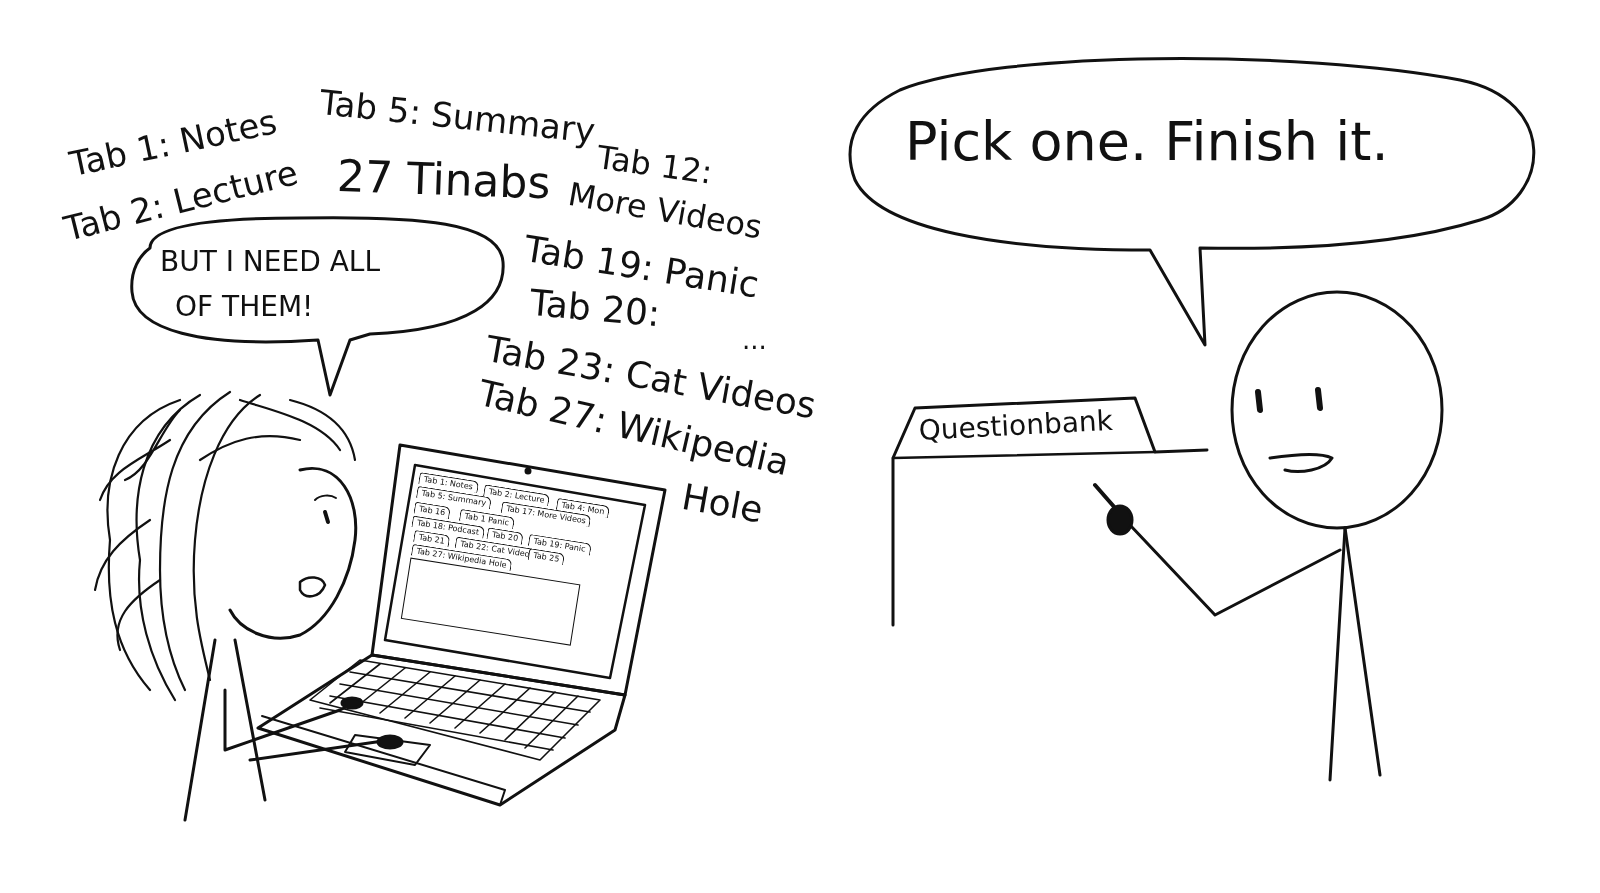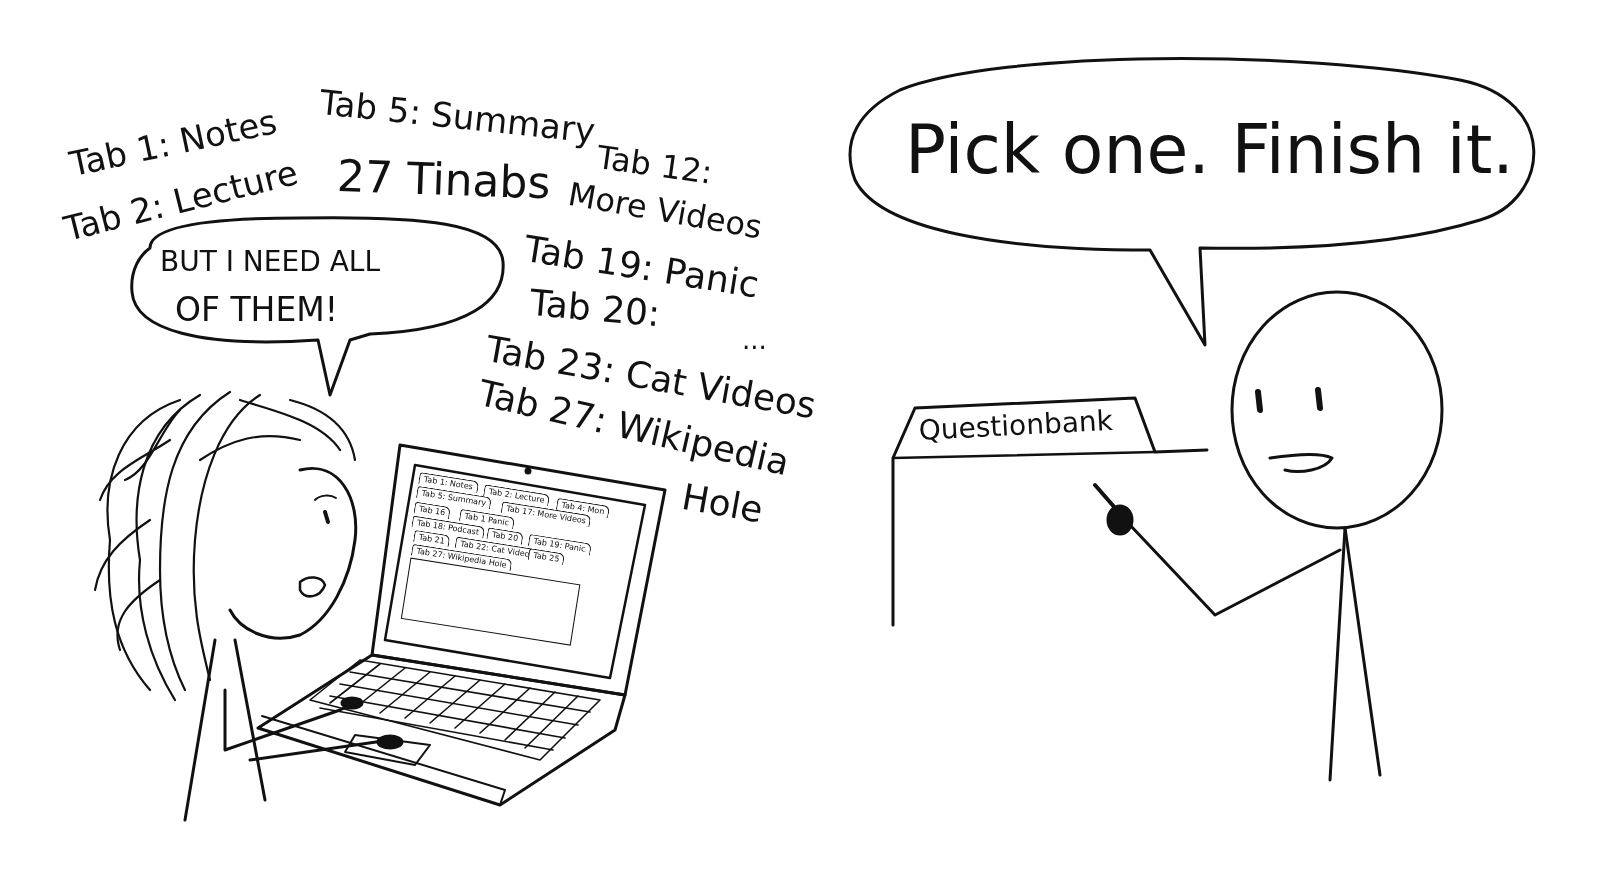--- a/index.html
+++ b/index.html
@@ -88,35 +88,35 @@
 <div class="txt" style="left:600px;top:138px;font-size:32px;transform:rotate(8deg);transform-origin:left top;">Tab 12:</div>
 <div class="txt" style="left:572px;top:175px;font-size:32px;transform:rotate(10deg);transform-origin:left top;">More Videos</div>
 <div class="txt" style="left:528px;top:228px;font-size:36px;transform:rotate(9deg);transform-origin:left top;">Tab 19: Panic</div>
 <div class="txt" style="left:532px;top:282px;font-size:36px;transform:rotate(5deg);transform-origin:left top;">Tab 20:</div>
 <div class="txt" style="left:742px;top:325px;font-size:26px;">...</div>
 <div class="txt" style="left:490px;top:328px;font-size:36px;transform:rotate(10deg);transform-origin:left top;">Tab 23: Cat Videos</div>
 <div class="txt" style="left:484px;top:372px;font-size:36px;transform:rotate(13deg);transform-origin:left top;">Tab 27: Wikipedia</div>
 <div class="txt" style="left:686px;top:476px;font-size:36px;transform:rotate(10deg);transform-origin:left top;">Hole</div>
 
 <div class="txt" style="left:160px;top:245px;font-size:28px;">BUT I NEED ALL</div>
-<div class="txt" style="left:175px;top:290px;font-size:33px;">OF THEM!</div>
+<div class="txt" style="left:175px;top:290px;font-size:28px;">OF THEM!</div>
 
 <div style="position:absolute;left:420px;top:472px;width:210px;height:150px;transform:rotate(9deg);transform-origin:left top;">
   <div class="screen-tab" style="left:0;top:0;">Tab 1: Notes</div>
   <div class="screen-tab" style="left:66px;top:2px;">Tab 2: Lecture</div>
   <div class="screen-tab" style="left:140px;top:4px;">Tab 4: Mon</div>
   <div class="screen-tab" style="left:0;top:14px;">Tab 5: Summary</div>
   <div class="screen-tab" style="left:86px;top:16px;">Tab 17: More Videos</div>
   <div class="screen-tab" style="left:0;top:30px;">Tab 16</div>
   <div class="screen-tab" style="left:46px;top:30px;">Tab 1 Panic</div>
   <div class="screen-tab" style="left:0;top:44px;">Tab 18: Podcast</div>
   <div class="screen-tab" style="left:76px;top:44px;">Tab 20</div>
   <div class="screen-tab" style="left:118px;top:44px;">Tab 19: Panic</div>
   <div class="screen-tab" style="left:4px;top:58px;">Tab 21</div>
   <div class="screen-tab" style="left:46px;top:58px;">Tab 22: Cat Videos</div>
   <div class="screen-tab" style="left:120px;top:58px;">Tab 25</div>
   <div class="screen-tab" style="left:4px;top:72px;">Tab 27: Wikipedia Hole</div>
   <div style="position:absolute;left:4px;top:86px;width:170px;height:60px;border:1.5px solid #111;background:#fff;"></div>
 </div>
 
-<div class="txt" style="left:905px;top:110px;font-size:68px;">Pick one. Finish it.</div>
+<div class="txt" style="left:905px;top:110px;font-size:54px;">Pick one. Finish it.</div>
 
 <div class="txt" style="left:918px;top:414px;font-size:28px;transform:rotate(-3deg);transform-origin:left top;">Questionbank</div>
 
 </body></html>

